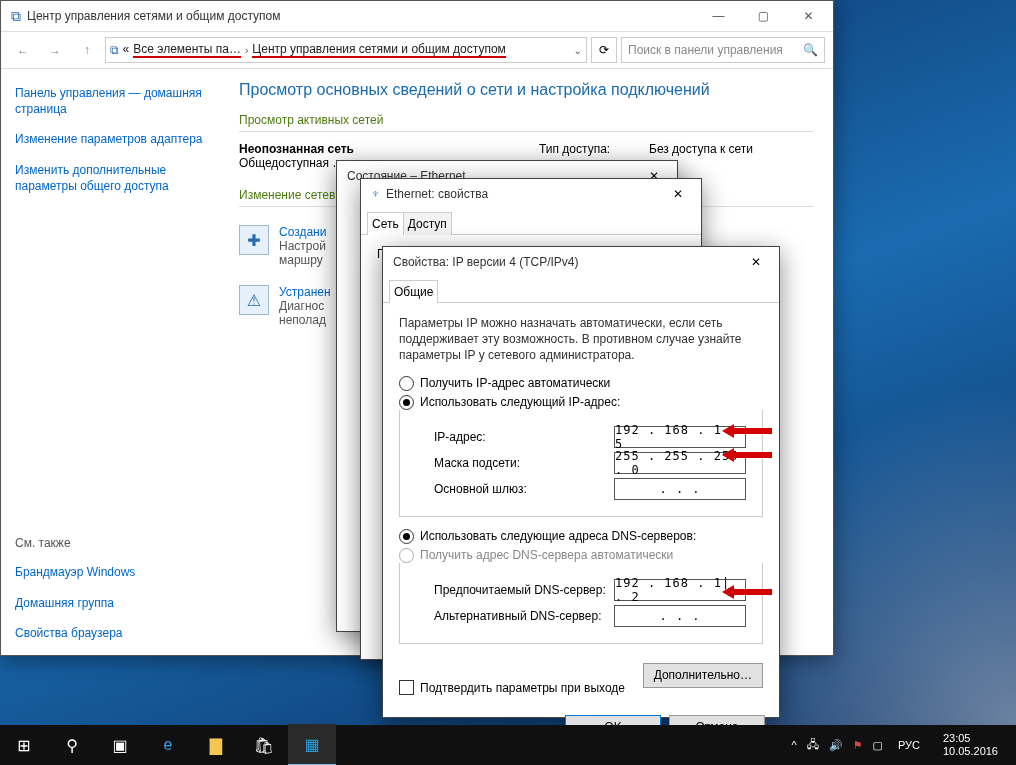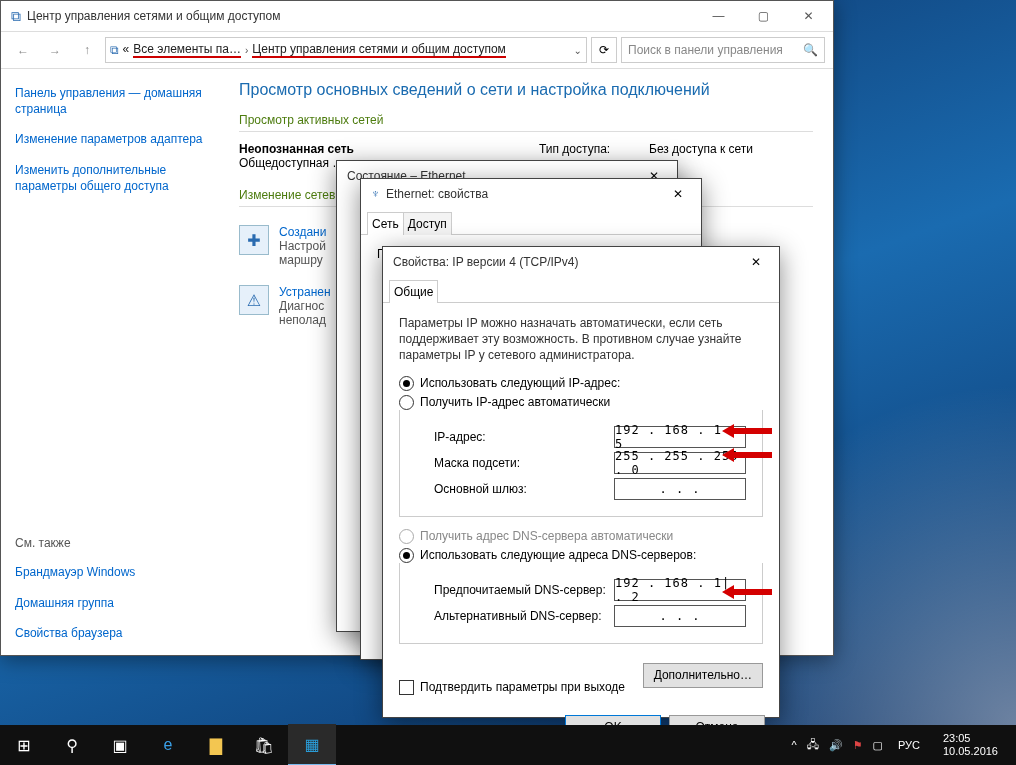--- a/index.html
+++ b/index.html
@@ -51,21 +51,21 @@
 .group{border:1px solid #ccc;padding:12px 14px;margin:6px 0 12px}
 .explain{color:#333;line-height:1.35;margin-bottom:12px}
 .radio-row{display:flex;align-items:center;gap:6px;margin:4px 0;color:#000}
 .radio-row.disabled{color:#888}
 .radio{width:13px;height:13px;border:1px solid #333;border-radius:50%;display:flex;align-items:center;justify-content:center;flex-shrink:0}
 .radio.disabled{border-color:#aaa}
 .radio .dot{width:7px;height:7px;border-radius:50%;background:#000}
 .field-row{display:flex;align-items:center;margin:4px 0 4px 20px}
 .field-row .flabel{width:180px}
 .ipbox{width:130px;height:20px;border:1px solid #555;display:flex;align-items:center;justify-content:center;font-family:monospace;font-size:12px;letter-spacing:1px;background:#fff}
-.checkbox-row{display:flex;align-items:center;gap:6px;margin-top:24px}
+.checkbox-row{display:flex;align-items:flex-end;gap:6px;margin-top:24px}
 .cb{width:13px;height:13px;border:1px solid #333;background:#fff}
 .dlg-buttons{display:flex;justify-content:flex-end;gap:8px;padding:8px 14px 14px}
 .btn{min-width:74px;height:23px;border:1px solid #999;background:#e1e1e1;display:flex;align-items:center;justify-content:center;padding:0 10px}
 .btn.default{border:1px solid #0078d7}
 
 .arrow-r{position:absolute;width:50px;height:14px}
 .arrow-r svg{width:100%;height:100%}
 
 .taskbar{position:absolute;left:0;bottom:0;width:1016px;height:40px;background:#101010;display:flex;align-items:center;color:#fff}
 .tb-item{width:48px;height:40px;display:flex;align-items:center;justify-content:center;font-size:16px}
@@ -178,53 +178,53 @@
       <span class="t">Свойства: IP версии 4 (TCP/IPv4)</span>
       <div class="x">✕</div>
     </div>
     <div class="tabs">
       <div class="tab">Общие</div>
     </div>
     <div class="dlg-body">
       <div class="explain">Параметры IP можно назначать автоматически, если сеть поддерживает эту возможность. В противном случае узнайте параметры IP у сетевого администратора.</div>
 
       <div class="radio-row">
+        <span class="radio"></span>
+        <span>Получить IP-адрес автоматически</span>
+      </div>
+      <div class="radio-row">
         <span class="radio">
             <span class="dot"></span>
           </span>
         <span>Использовать следующий IP-адрес:</span>
       </div>
-      <div class="radio-row">
-        <span class="radio"></span>
-        <span>Получить IP-адрес автоматически</span>
-      </div>
       <div class="group" style="border-top:none;margin-top:-4px">
         <div class="field-row">
           <div class="flabel">IP-адрес:</div>
           <div class="ipbox">192 . 168 .  1  .  5</div>
         </div>
         <div class="field-row">
           <div class="flabel">Маска подсети:</div>
           <div class="ipbox">255 . 255 . 255 .  0</div>
         </div>
         <div class="field-row">
           <div class="flabel">Основной шлюз:</div>
           <div class="ipbox">.       .       .</div>
         </div>
       </div>
 
-      <div class="radio-row disabled">
-        <span class="radio disabled"></span>
-        <span>Получить адрес DNS-сервера автоматически</span>
-      </div>
       <div class="radio-row">
         <span class="radio">
             <span class="dot"></span>
           </span>
         <span>Использовать следующие адреса DNS-серверов:</span>
+      </div>
+      <div class="radio-row disabled">
+        <span class="radio disabled"></span>
+        <span>Получить адрес DNS-сервера автоматически</span>
       </div>
       <div class="group" style="border-top:none;margin-top:-4px">
         <div class="field-row">
           <div class="flabel">Предпочитаемый DNS-сервер:</div>
           <div class="ipbox">192 . 168 .  1| .  2</div>
         </div>
         <div class="field-row">
           <div class="flabel">Альтернативный DNS-сервер:</div>
           <div class="ipbox">.       .       .</div>
         </div>

